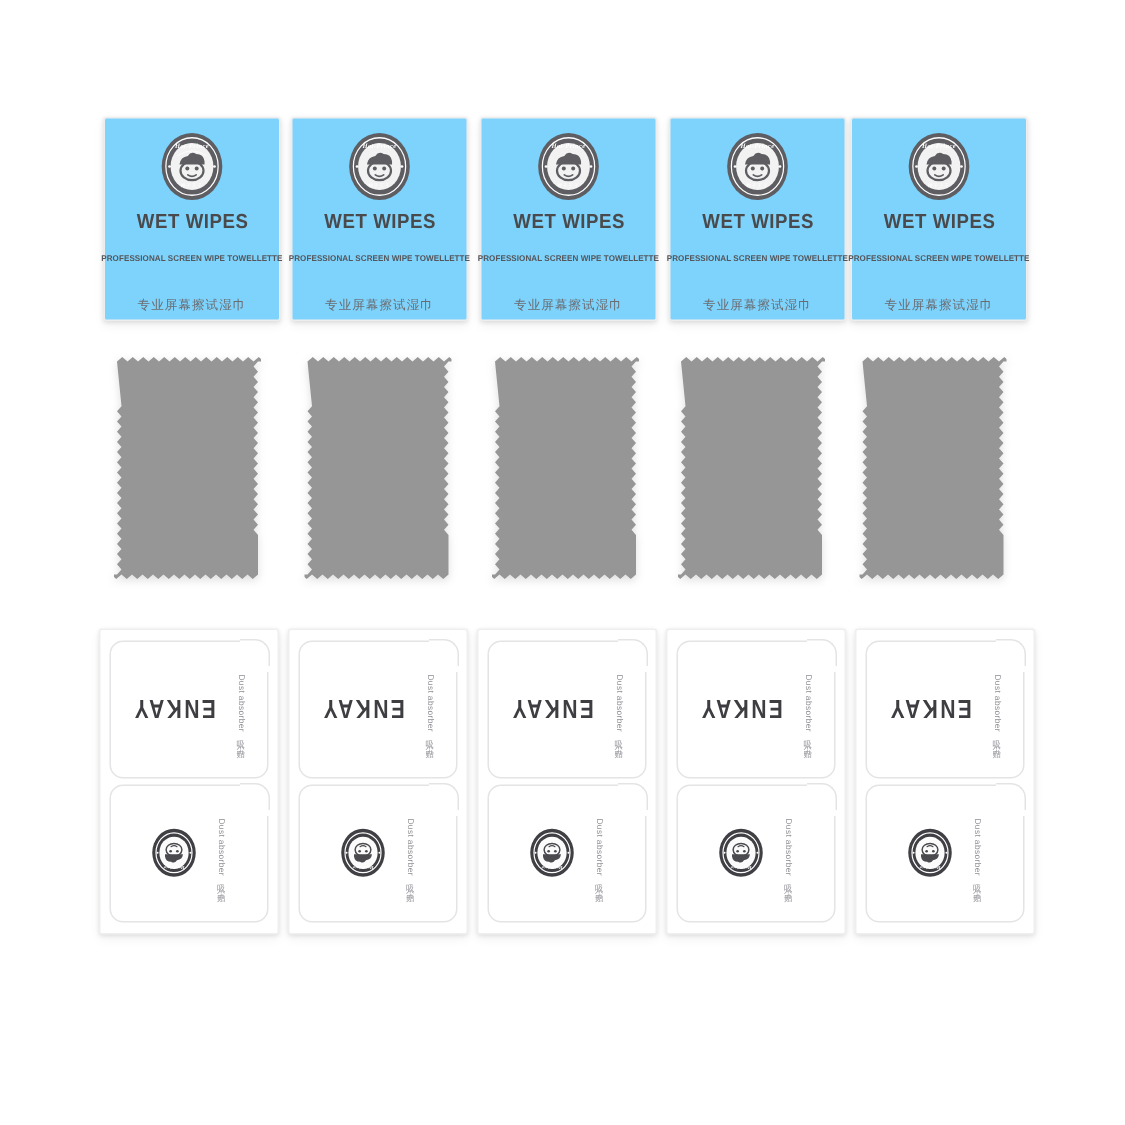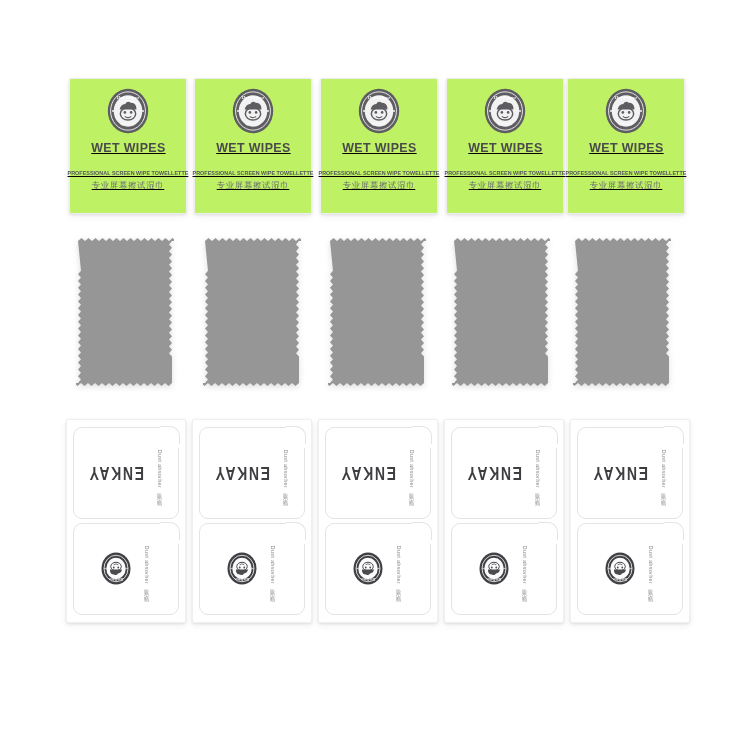--- a/index.html
+++ b/index.html
@@ -9,24 +9,24 @@
     overflow:hidden;position:relative;
   }
   .stage{position:absolute;inset:0;}
 
   
   .row-wet{
     position:absolute;left:0;top:78px;width:750px;height:140px;
   }
   .sachet{
     position:absolute;top:0;width:118px;height:136px;
-    background:#bef264;border:1px solid #ededed;border-radius:2px;
+    background:#7dd3fc;border:1px solid #ededed;border-radius:2px;
     box-shadow:0 1px 3px rgba(0,0,0,0.10), 0 3px 7px rgba(0,0,0,0.05);
     display:flex;flex-direction:column;align-items:center;
-    box-sizing:border-box;padding-top:9px;text-decoration:underline;
+    box-sizing:border-box;padding-top:9px;
   }
   .sachet:nth-child(1){left:69px;}
   .sachet:nth-child(2){left:194px;}
   .sachet:nth-child(3){left:320px;}
   .sachet:nth-child(4){left:446px;}
   .sachet:nth-child(5){left:567px;}
 
   .logo-badge{width:42px;height:46px;display:block;}
 
   .wet-title{
@@ -36,21 +36,21 @@
     font-family:"Liberation Sans", sans-serif;
     transform:scaleX(0.92);
   }
   .wet-sub{
     margin-top:15px;
     font-size:5.6px;font-weight:800;letter-spacing:0.05px;
     color:#55555a;white-space:nowrap;
     transform:scaleX(0.96);
   }
   .wet-cn{
-    margin-top:4px;
+    margin-top:22px;
     font-size:8.4px;color:#6b6b70;letter-spacing:0.7px;
     font-family:"DejaVu Sans", sans-serif;
   }
 
   
   .row-cloth{position:absolute;left:0;top:237px;width:750px;height:152px;}
   .cloth{
     position:absolute;top:0;width:98px;height:150px;
     filter:drop-shadow(0 2px 3px rgba(0,0,0,0.13));
   }

